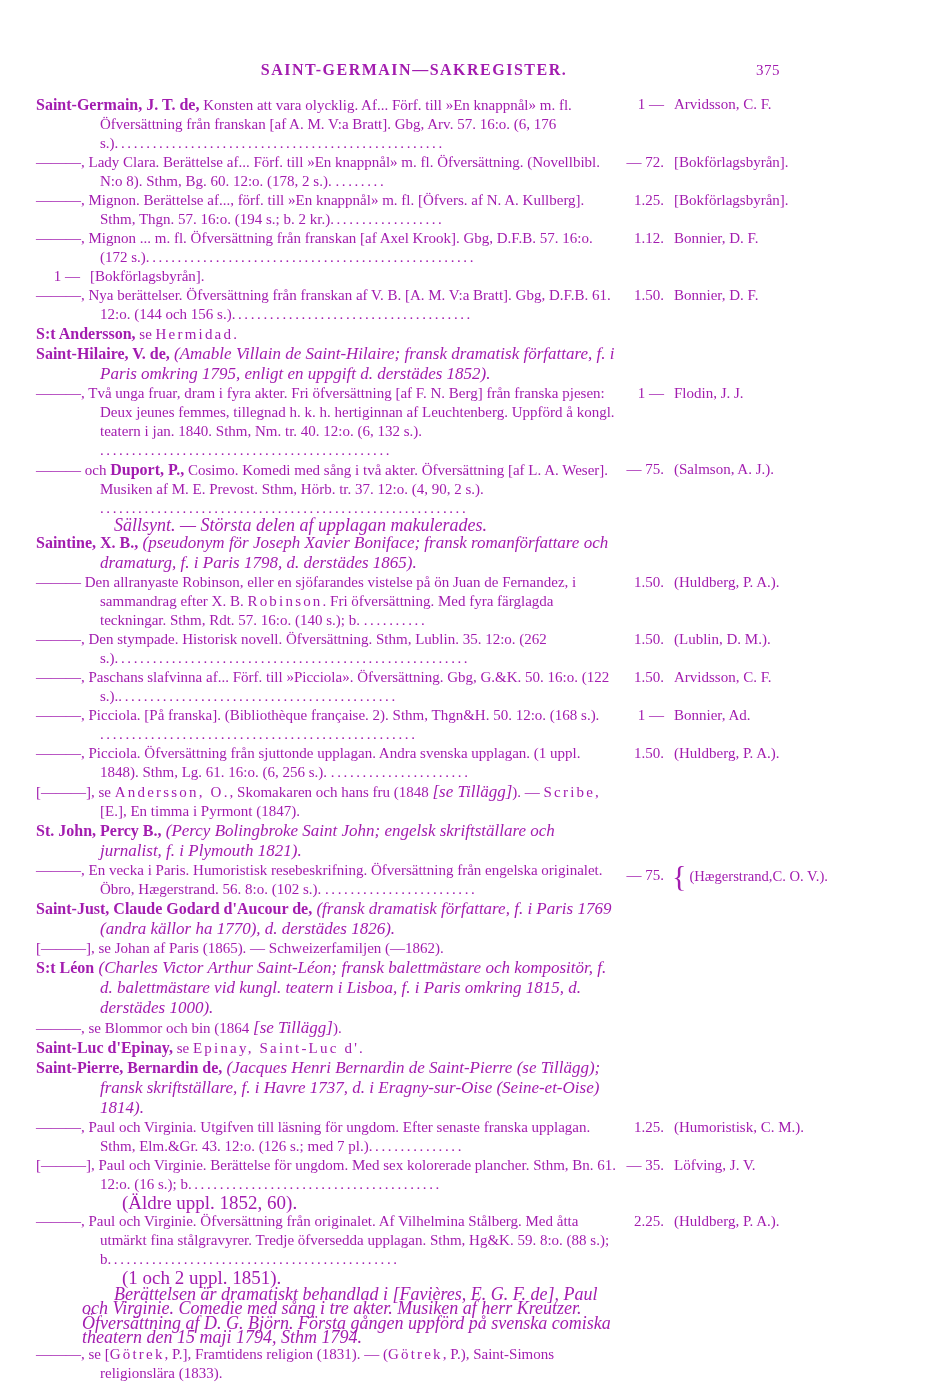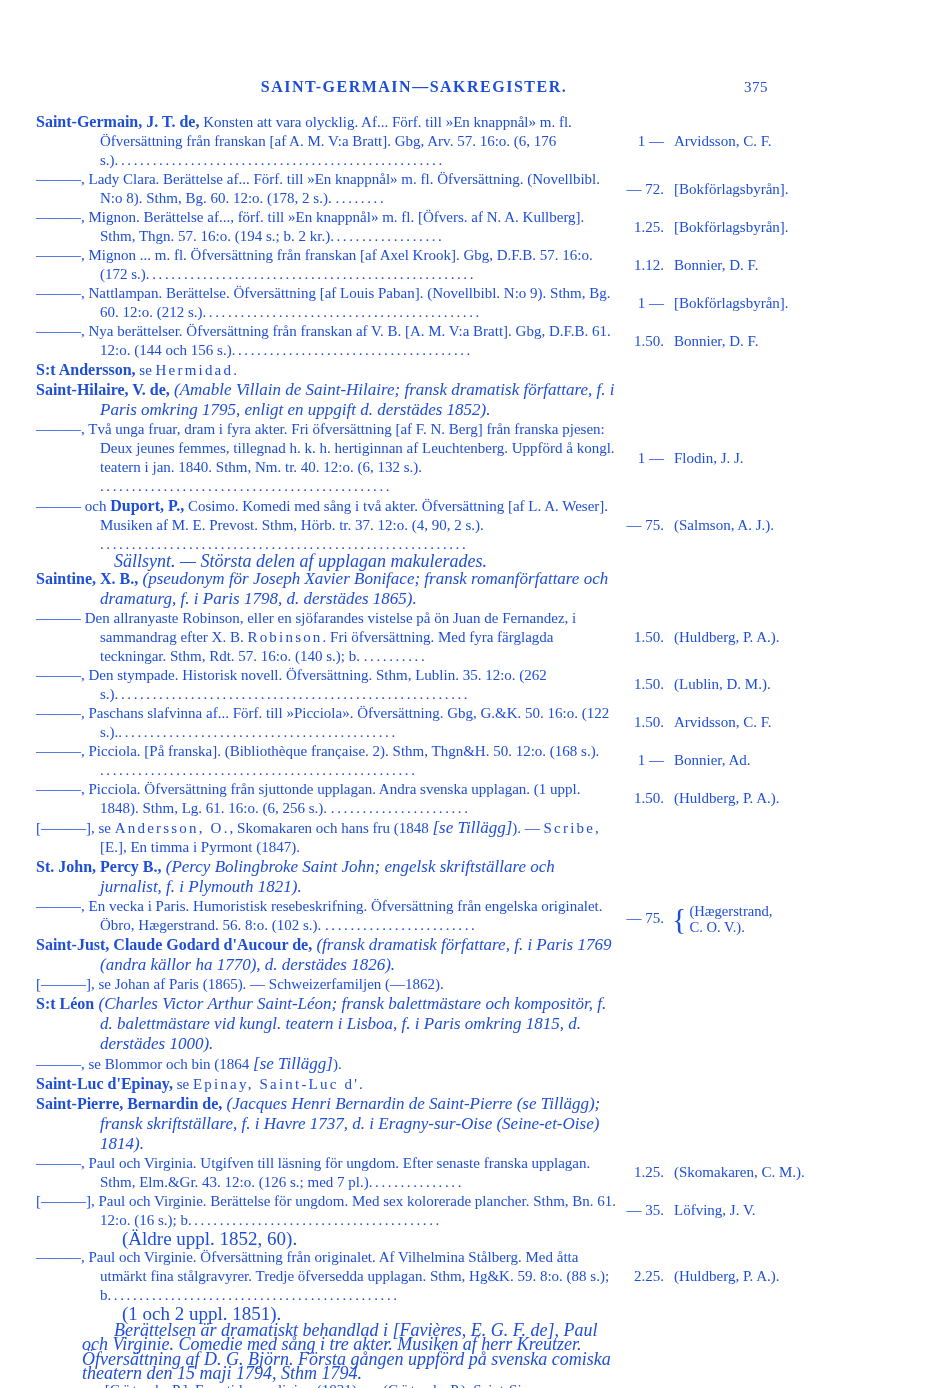--- a/index.html
+++ b/index.html
@@ -1,42 +1,42 @@
 <!DOCTYPE html>
 <html><head>
 <meta charset="utf-8">
 <style>
   html,body{margin:0;padding:0;background:#ffffff;}
   .page{
     width:928px;height:1388px;box-sizing:border-box;position:relative;
-    background:#ffffff;color:#1d4ed8;overflow:hidden;
+    background:#ffffff;color:#a21caf;overflow:hidden;
     font-family:"Liberation Serif","DejaVu Serif",serif;
-    padding:78px 0 0 36px;
+    padding:61px 0 0 36px;
   }
   .header{width:756px;position:relative;text-align:center;margin-bottom:16px;}
   .title{font-size:16px;font-weight:bold;letter-spacing:1.5px;}
-  .pagenum{position:absolute;right:24px;top:1px;font-size:15px;font-weight:normal;letter-spacing:.5px;}
+  .pagenum{position:absolute;right:12px;top:1px;font-size:15px;font-weight:normal;letter-spacing:.5px;}
   .content{width:756px;font-size:15px;line-height:19px;}
   .entry{margin:0;}
-  .erow{display:flex;align-items:center;}
+  .erow{display:flex;align-items:flex-start;}
   .etext{flex:0 0 auto;width:584px;box-sizing:border-box;padding-left:64px;text-indent:-64px;}
   .eright{flex:1 1 auto;display:flex;align-items:baseline;white-space:nowrap;}
   .eright.has-brace{align-items:center;margin-bottom:-6px;}
   .price{width:44px;text-align:right;white-space:nowrap;}
   .pub{padding-left:10px;white-space:nowrap;}
   .seg-bold{font-weight:bold;font-size:16px;}
   .seg-normal{}
   .seg-bio{font-style:italic;font-size:17px;}
   .seg-sp{letter-spacing:2.2px;}
   .dots{letter-spacing:2.6px;}
   .note-italic{font-style:italic;font-size:18px;line-height:14.6px;width:584px;box-sizing:border-box;padding-left:46px;text-indent:32px;}
   .note-plain{font-size:19px;line-height:18px;width:584px;box-sizing:border-box;padding-left:86px;}
   .pub-brace{display:inline-flex;align-items:center;padding-left:8px;}
   .brace{font-size:30px;line-height:1;margin-right:3px;font-weight:normal;}
-  .pub-lines{display:inline-flex;flex-direction:column;line-height:16px;font-size:14.6px;}
+  .pub-lines{display:inline-flex;flex-direction:row;line-height:16px;font-size:14.6px;}
 </style>
 </head>
 <body>
 
 <div class="page">
   <div class="header">
     <div class="title">SAINT-GERMAIN—SAKREGISTER.</div>
     <div class="pagenum">375</div>
   </div>
   <div class="content" id="entries">
@@ -71,21 +71,20 @@
         <div class="erow">
           <div class="etext"><span class="seg-normal">———, Mignon ... m. fl. Öfversättning från franskan [af Axel Krook]. Gbg, D.F.B. 57. 16:o. (172 s.)</span><span class="dots">....................................................</span></div>
           <div class="eright">
             <span class="price">1.12.</span>
             <span class="pub">Bonnier, D. F.</span>
           </div>
         </div>
       </div>
       <div class="entry">
         <div class="erow">
-          <div class="etext"><span class="seg-normal">———, Nattlampan. Berättelse. Öfversättning [af Louis Paban]. (Novellbibl. N:o 9). Sthm, Bg. 60. 12:o. (212 s.)</span><span class="dots">............................................</span></div>
           <div class="eright">
             <span class="price">1 —</span>
             <span class="pub">[Bokförlagsbyrån].</span>
           </div>
         </div>
       </div>
       <div class="entry">
         <div class="erow">
           <div class="etext"><span class="seg-normal">———, Nya berättelser. Öfversättning från franskan af V. B. [A. M. V:a Bratt]. Gbg, D.F.B. 61. 12:o. (144 och 156 s.)</span><span class="dots">......................................</span></div>
           <div class="eright">
@@ -226,21 +225,21 @@
       <div class="entry">
         <div class="erow">
           <div class="etext"><span class="seg-bold">Saint-Pierre, Bernardin de,</span><span class="seg-bio"> (Jacques Henri Bernardin de Saint-Pierre (se Tillägg); fransk skriftställare, f. i Havre 1737, d. i Eragny-sur-Oise (Seine-et-Oise) 1814).</span></div>
         </div>
       </div>
       <div class="entry">
         <div class="erow">
           <div class="etext"><span class="seg-normal">———, Paul och Virginia. Utgifven till läsning för ungdom. Efter senaste franska upplagan. Sthm, Elm.&amp;Gr. 43. 12:o. (126 s.; med 7 pl.)</span><span class="dots">...............</span></div>
           <div class="eright">
             <span class="price">1.25.</span>
-            <span class="pub">(Skomakaren, C. M.).</span>
+            <span class="pub">(Humoristisk, C. M.).</span>
           </div>
         </div>
       </div>
       <div class="entry">
         <div class="erow">
           <div class="etext"><span class="seg-normal">[———], Paul och Virginie. Berättelse för ungdom. Med sex kolorerade plancher. Sthm, Bn. 61. 12:o. (16 s.); b</span><span class="dots">........................................</span></div>
           <div class="eright">
             <span class="price">— 35.</span>
             <span class="pub">Löfving, J. V.</span>
           </div>

